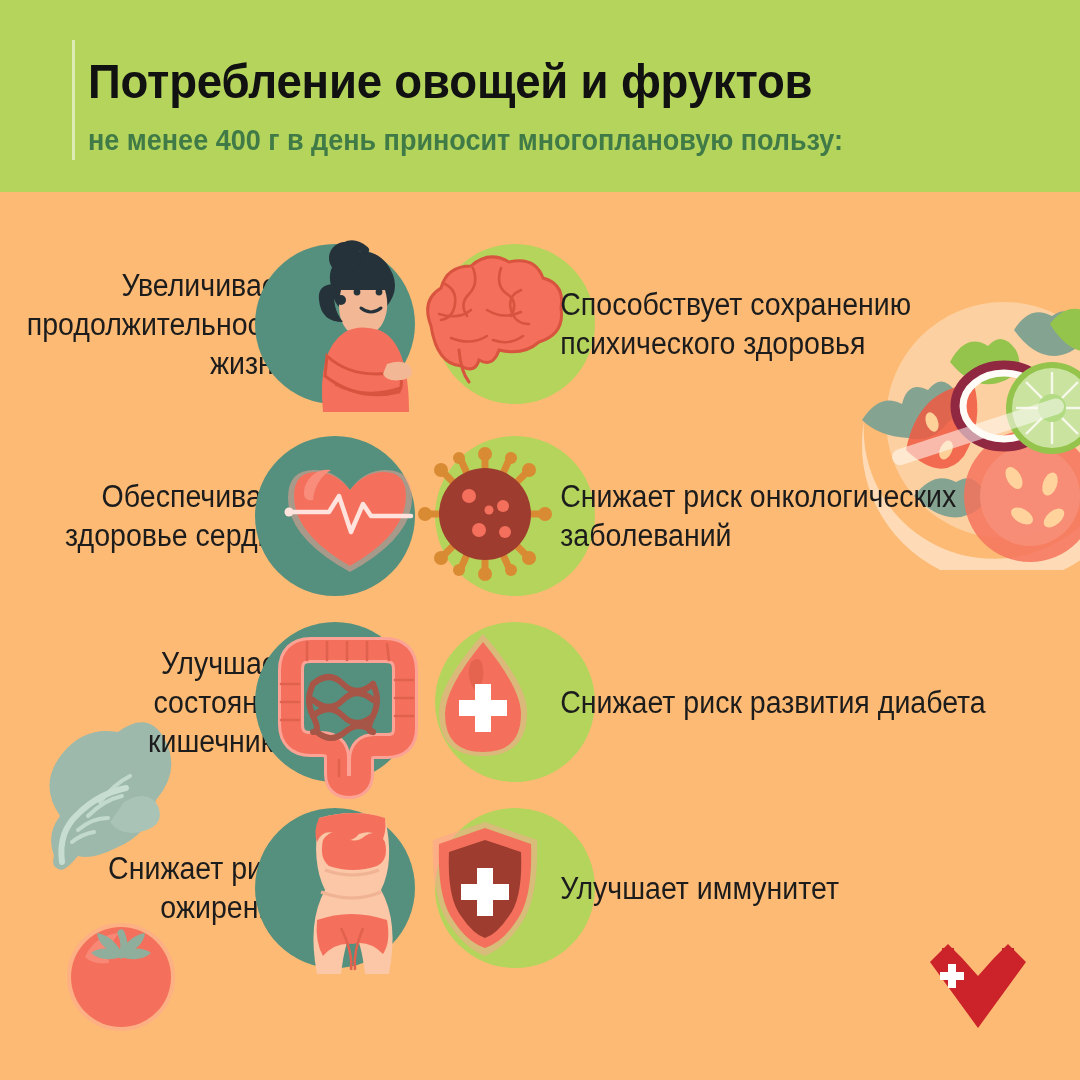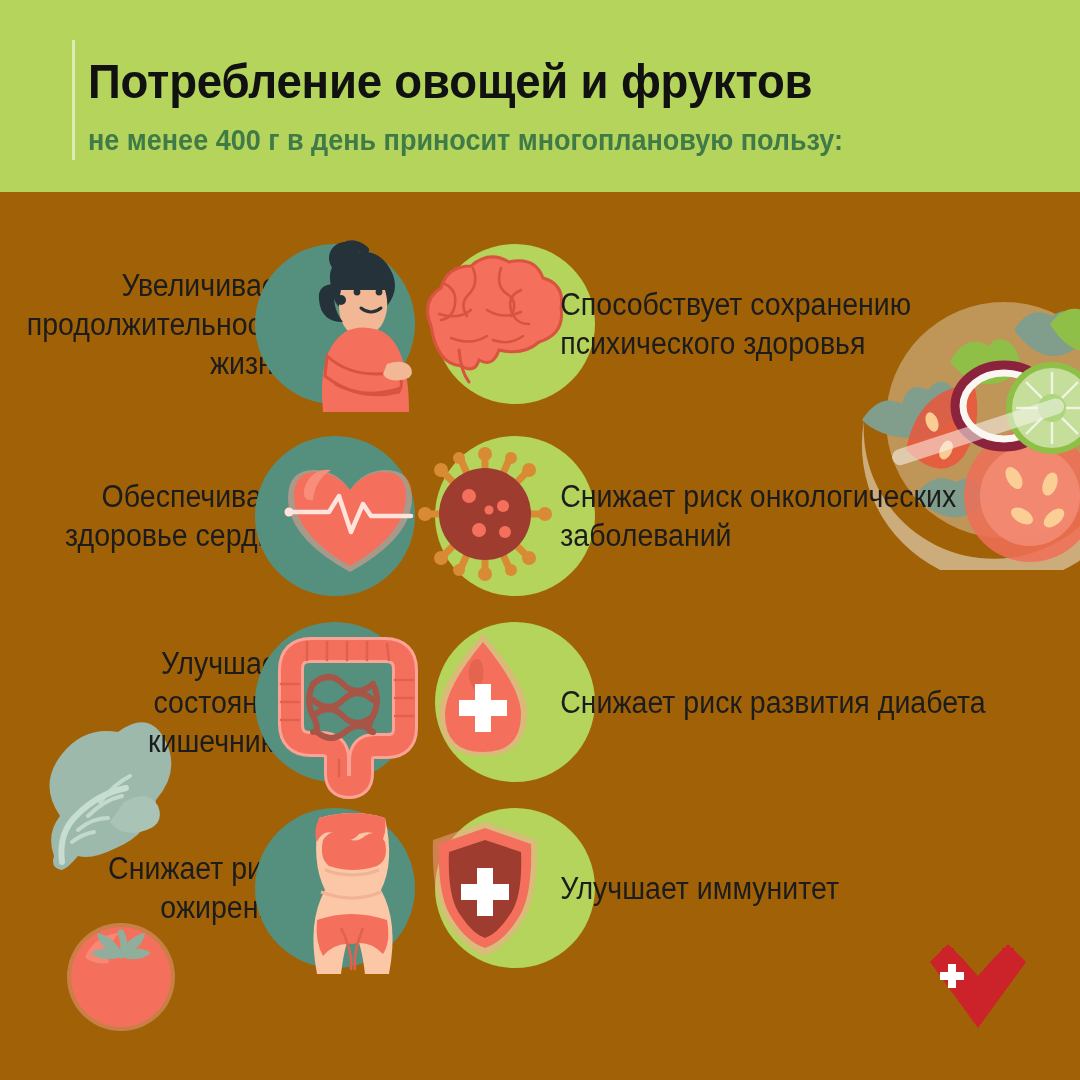--- a/index.html
+++ b/index.html
@@ -2,21 +2,21 @@
 <html lang="ru"><head>
 <meta charset="utf-8">
 <style>
   html,body{margin:0;padding:0;}
   body{
     width:1080px;height:1080px;overflow:hidden;
     background:#e8e8e8;
     font-family:"Liberation Sans", sans-serif;
     position:relative;
   }
-  .page{position:relative;width:1080px;height:1080px;overflow:hidden;background:#a16207;}
+  .page{position:relative;width:1080px;height:1080px;overflow:hidden;background:#fdba74;}
 
   
   .header{
     position:absolute;left:0;top:0;width:1080px;height:192px;
     background:#b4d45c;
     z-index:5;
   }
   .header-rule{
     position:absolute;left:72px;top:40px;width:3px;height:120px;
     background:rgba(255,255,255,.55);

